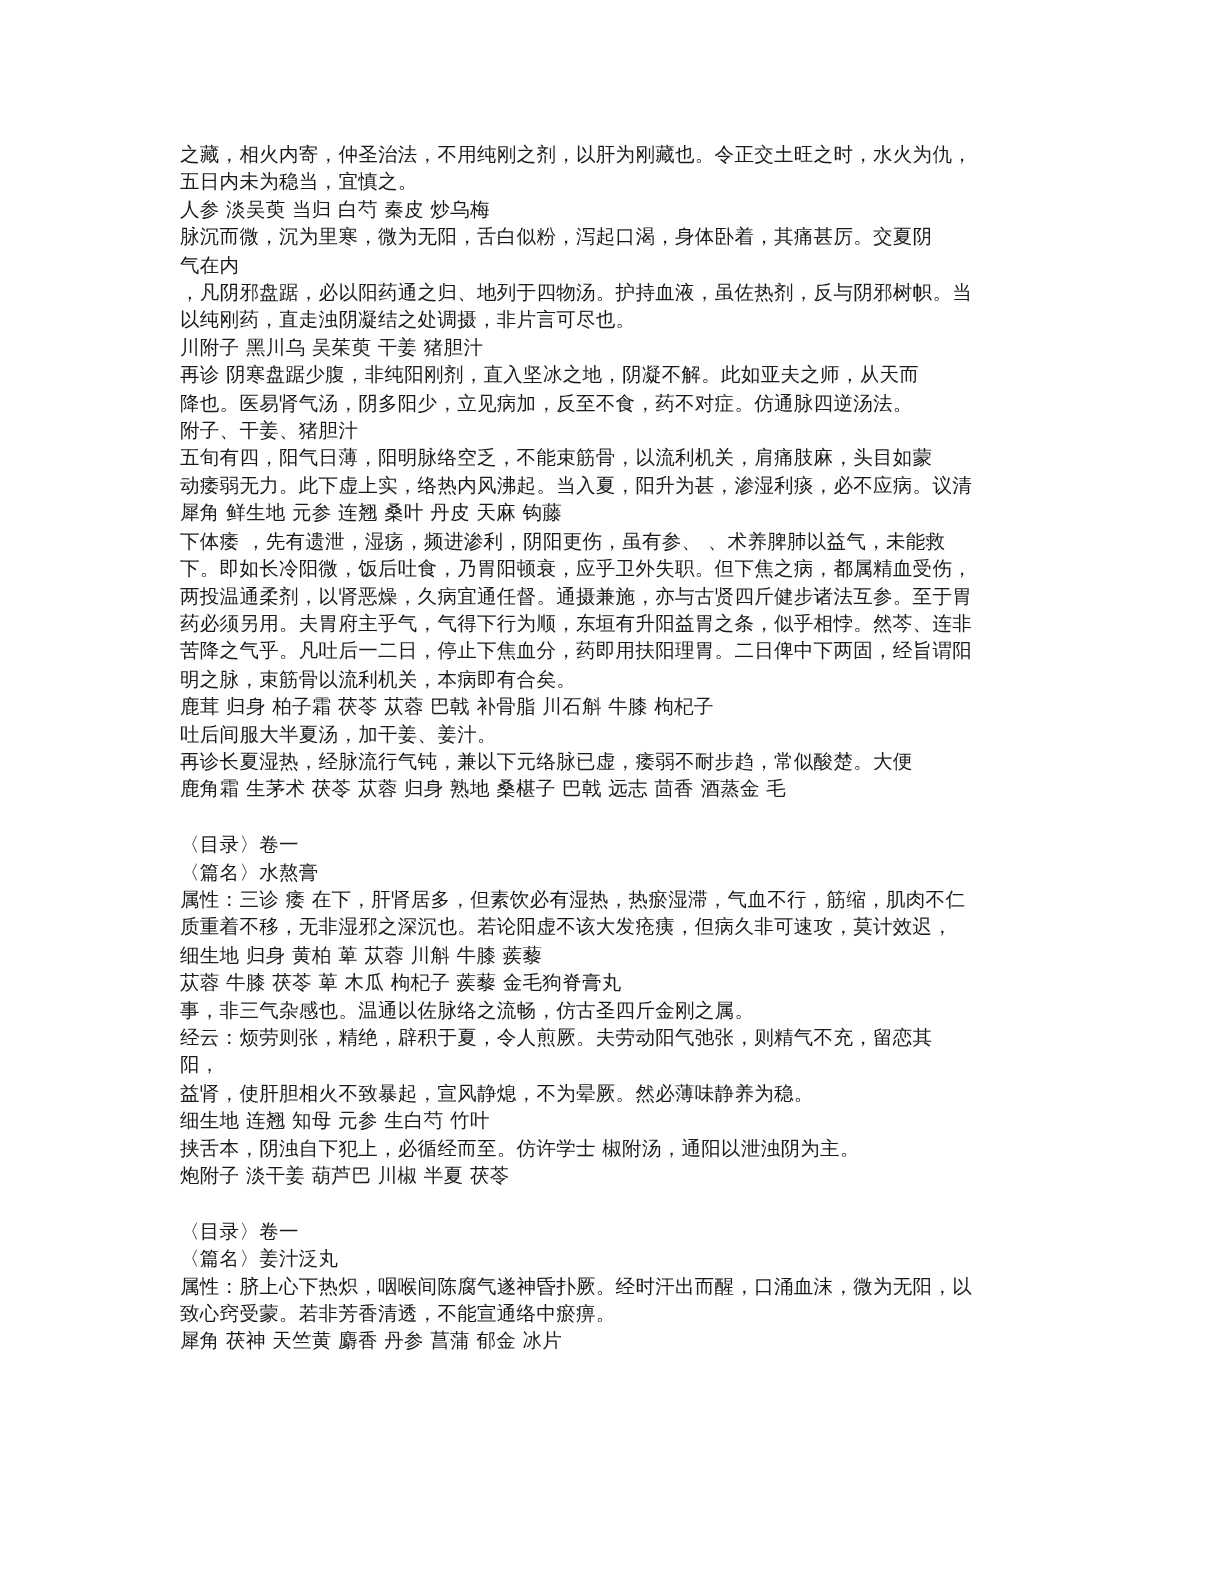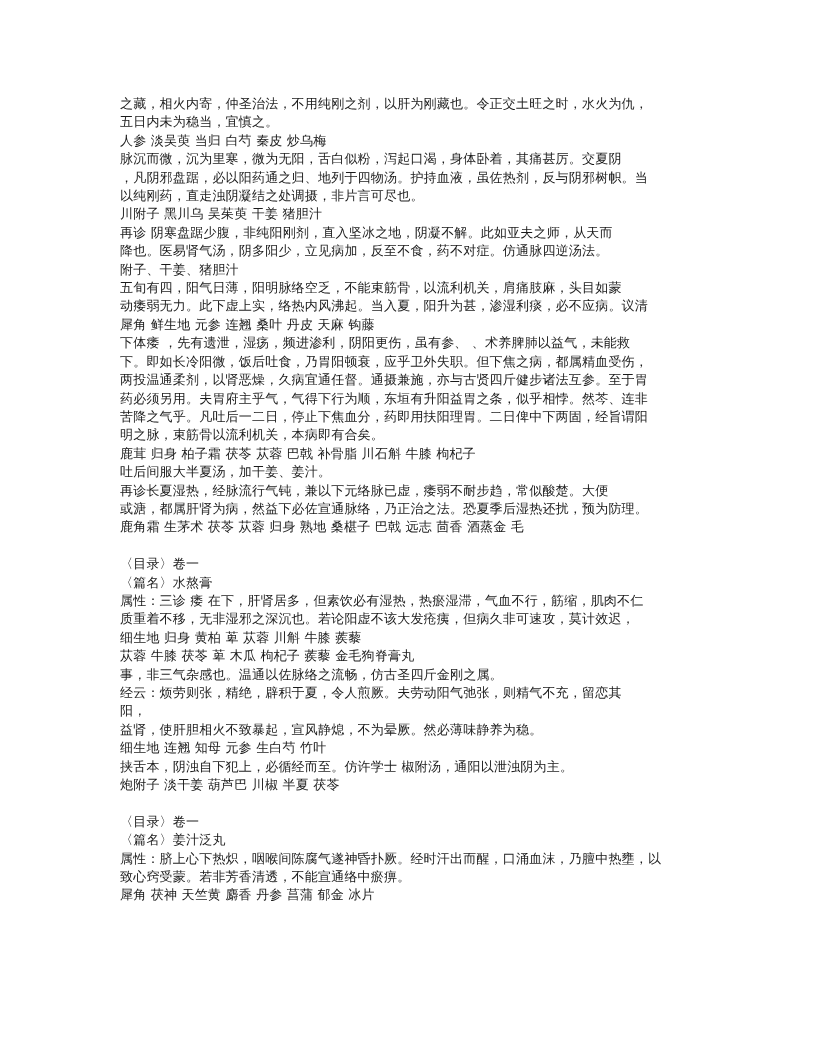--- a/index.html
+++ b/index.html
@@ -37,39 +37,39 @@
   </style>
 </head>
 <body>
 
 <div class="page">
   <div class="section">
     <div class="line">之藏，相火内寄，仲圣治法，不用纯刚之剂，以肝为刚藏也。令正交土旺之时，水火为仇，</div>
     <div class="line">五日内未为稳当，宜慎之。</div>
     <div class="line">人参  淡吴萸  当归  白芍  秦皮  炒乌梅</div>
     <div class="line">脉沉而微，沉为里寒，微为无阳，舌白似粉，泻起口渴，身体卧着，其痛甚厉。交夏阴</div>
+    <div class="line">气在内</div>
     <div class="line">，凡阴邪盘踞，必以阳药通之归、地列于四物汤。护持血液，虽佐热剂，反与阴邪树帜。当</div>
     <div class="line">以纯刚药，直走浊阴凝结之处调摄，非片言可尽也。</div>
     <div class="line">川附子  黑川乌  吴茱萸  干姜  猪胆汁</div>
     <div class="line">再诊  阴寒盘踞少腹，非纯阳刚剂，直入坚冰之地，阴凝不解。此如亚夫之师，从天而</div>
     <div class="line">降也。医易肾气汤，阴多阳少，立见病加，反至不食，药不对症。仿通脉四逆汤法。</div>
     <div class="line">附子、干姜、猪胆汁</div>
     <div class="line">五旬有四，阳气日薄，阳明脉络空乏，不能束筋骨，以流利机关，肩痛肢麻，头目如蒙</div>
     <div class="line">动痿弱无力。此下虚上实，络热内风沸起。当入夏，阳升为甚，渗湿利痰，必不应病。议清</div>
     <div class="line">犀角  鲜生地  元参  连翘  桑叶  丹皮  天麻  钩藤</div>
     <div class="line">下体痿 ，先有遗泄，湿疡，频进渗利，阴阳更伤，虽有参、 、术养脾肺以益气，未能救</div>
     <div class="line">下。即如长冷阳微，饭后吐食，乃胃阳顿衰，应乎卫外失职。但下焦之病，都属精血受伤，</div>
     <div class="line">两投温通柔剂，以肾恶燥，久病宜通任督。通摄兼施，亦与古贤四斤健步诸法互参。至于胃</div>
     <div class="line">药必须另用。夫胃府主乎气，气得下行为顺，东垣有升阳益胃之条，似乎相悖。然芩、连非</div>
     <div class="line">苦降之气乎。凡吐后一二日，停止下焦血分，药即用扶阳理胃。二日俾中下两固，经旨谓阳</div>
     <div class="line">明之脉，束筋骨以流利机关，本病即有合矣。</div>
     <div class="line">鹿茸  归身  柏子霜  茯苓  苁蓉  巴戟  补骨脂  川石斛  牛膝  枸杞子</div>
     <div class="line">吐后间服大半夏汤，加干姜、姜汁。</div>
     <div class="line">再诊长夏湿热，经脉流行气钝，兼以下元络脉已虚，痿弱不耐步趋，常似酸楚。大便</div>
-    <div class="line">或溏，都属肝肾为病，然益下必佐宣通脉络，乃正治之法。恐夏季后湿热还扰，预为防理。</div>
     <div class="line">鹿角霜  生茅术  茯苓  苁蓉  归身  熟地  桑椹子  巴戟  远志  茴香  酒蒸金  毛</div>
   </div>
 
   <div class="blank"></div>
 
   <div class="section">
     <div class="line">〈目录〉卷一</div>
     <div class="line">〈篇名〉水熬膏</div>
     <div class="line">属性：三诊  痿  在下，肝肾居多，但素饮必有湿热，热瘀湿滞，气血不行，筋缩，肌肉不仁</div>
     <div class="line">质重着不移，无非湿邪之深沉也。若论阳虚不该大发疮痍，但病久非可速攻，莫计效迟，</div>
@@ -82,17 +82,17 @@
     <div class="line">细生地  连翘  知母  元参  生白芍  竹叶</div>
     <div class="line">挟舌本，阴浊自下犯上，必循经而至。仿许学士  椒附汤，通阳以泄浊阴为主。</div>
     <div class="line">炮附子  淡干姜  葫芦巴  川椒  半夏  茯苓</div>
   </div>
 
   <div class="blank"></div>
 
   <div class="section">
     <div class="line">〈目录〉卷一</div>
     <div class="line">〈篇名〉姜汁泛丸</div>
-    <div class="line">属性：脐上心下热炽，咽喉间陈腐气遂神昏扑厥。经时汗出而醒，口涌血沫，乃膻中热壅，以</div>
+    <div class="line">属性：脐上心下热炽，咽喉间陈腐气遂神昏扑厥。经时汗出而醒，口涌血沫，微为无阳，以</div>
     <div class="line">致心窍受蒙。若非芳香清透，不能宣通络中瘀痹。</div>
     <div class="line">犀角  茯神  天竺黄  麝香  丹参  菖蒲  郁金  冰片</div>
   </div>
 </div>
 
 </body></html>

